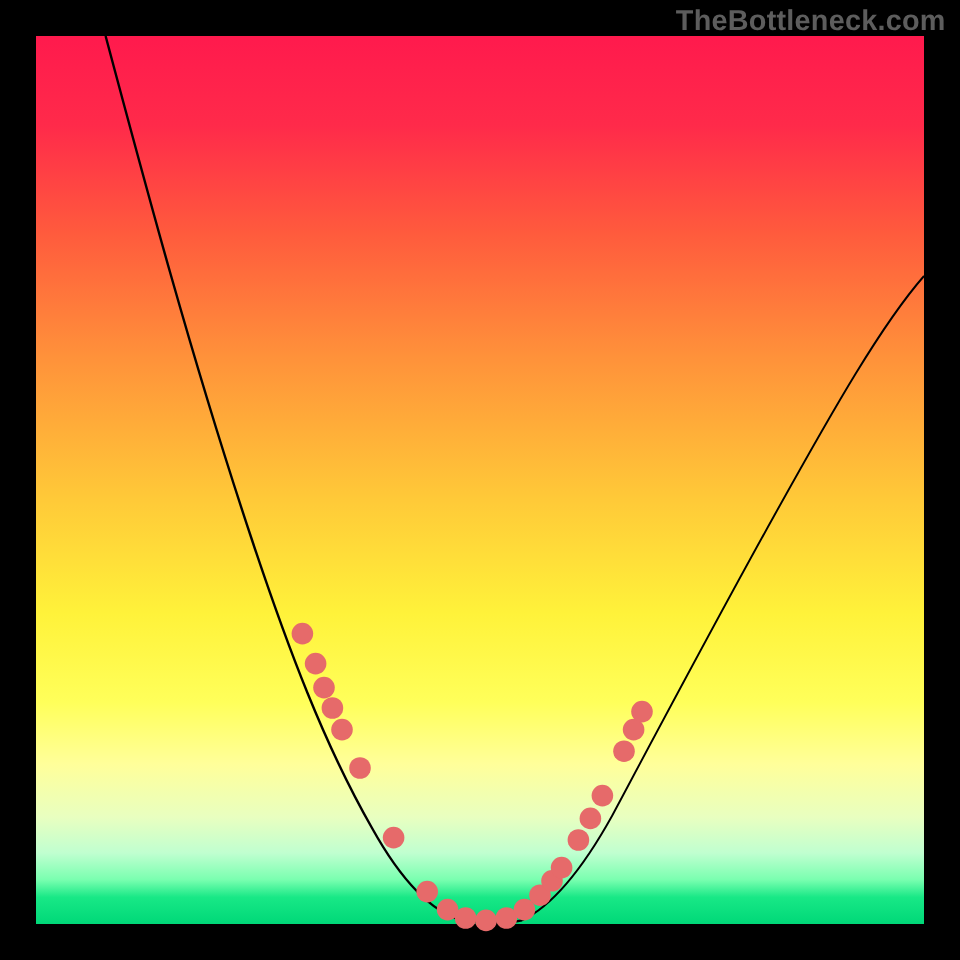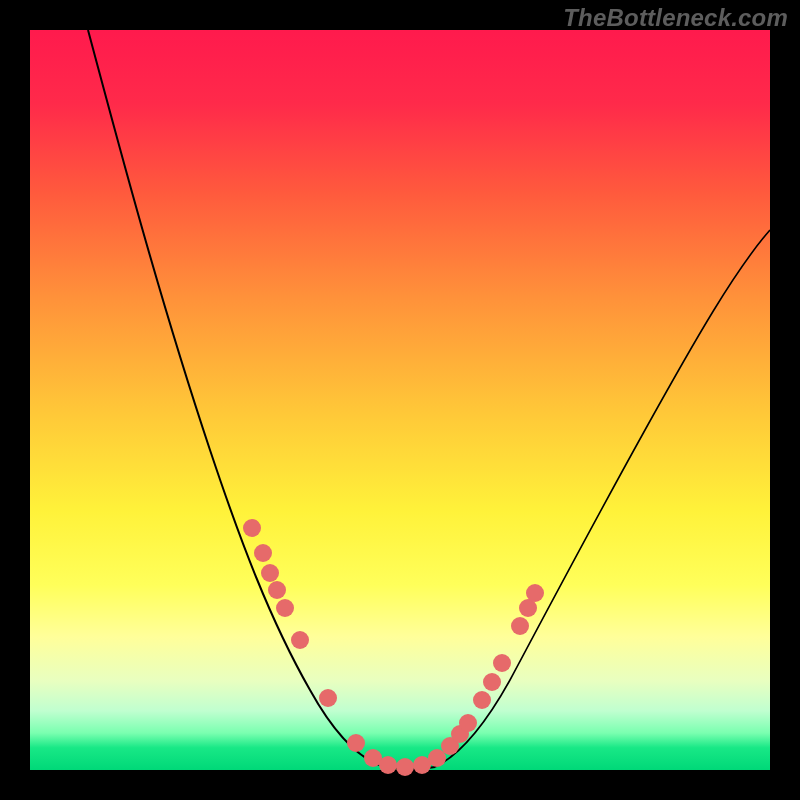--- a/index.html
+++ b/index.html
@@ -8,21 +8,20 @@
     width: 800px;
     height: 800px;
     overflow: hidden;
     background: #000;
   }
   .frame {
     position: relative;
     width: 800px;
     height: 714px;
     background: #000;
-    font-style: italic;
   }
   .plot {
     position: absolute;
     left: 30px;
     top: 30px;
     width: 740px;
     height: 740px;
     background: linear-gradient(to bottom,
       #ff1a4d 0%,
       #ff2a4a 10%,

